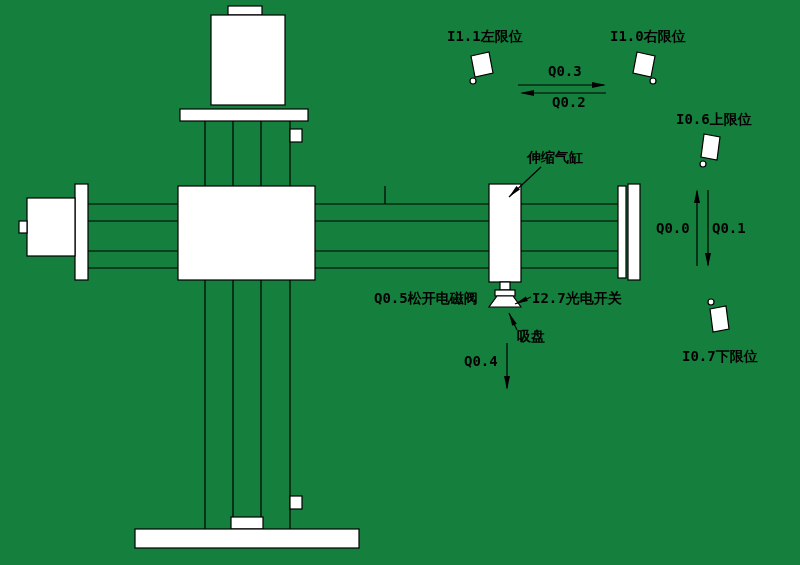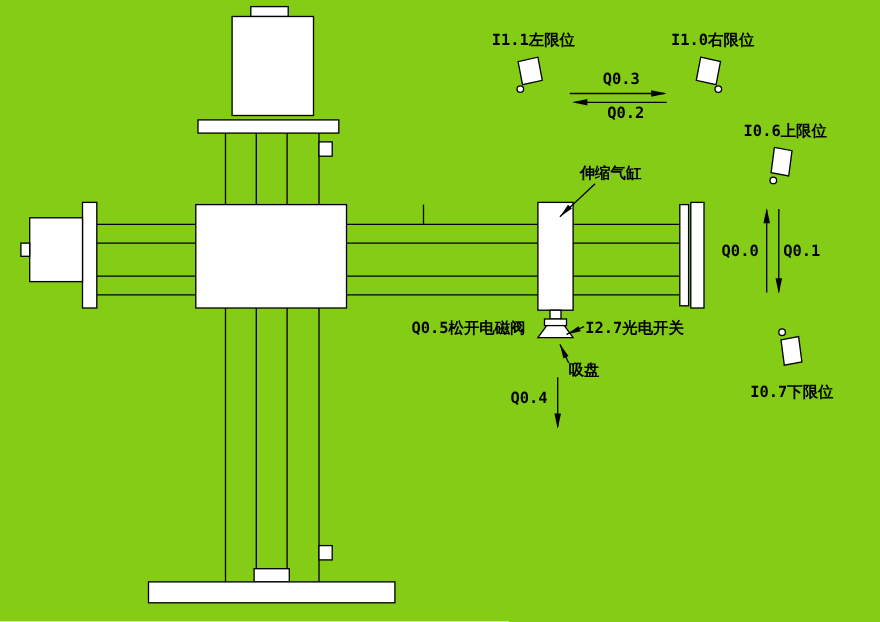--- a/index.html
+++ b/index.html
@@ -1,16 +1,16 @@
 <!DOCTYPE html>
 <html><head>
 <meta charset="utf-8">
 <style>
   html,body{margin:0;padding:0;background:#ffffff;}
-  .stage{position:relative;width:800px;height:565px;background:#84cc16;overflow:hidden;}
+  .stage{position:relative;width:800px;height:565px;background:#15803d;overflow:hidden;}
   svg{display:block;}
   .lbl{font-family:"DejaVu Sans Mono","Liberation Mono",monospace;font-size:14px;font-weight:bold;fill:#000000;}
   .ln{stroke:#000000;stroke-width:1.2;fill:none;}
   .fw{stroke:#000000;stroke-width:1.2;fill:#ffffff;}
   .ah{fill:#000000;stroke:none;}
 </style>
 </head>
 <body>
 
 <div class="stage">

